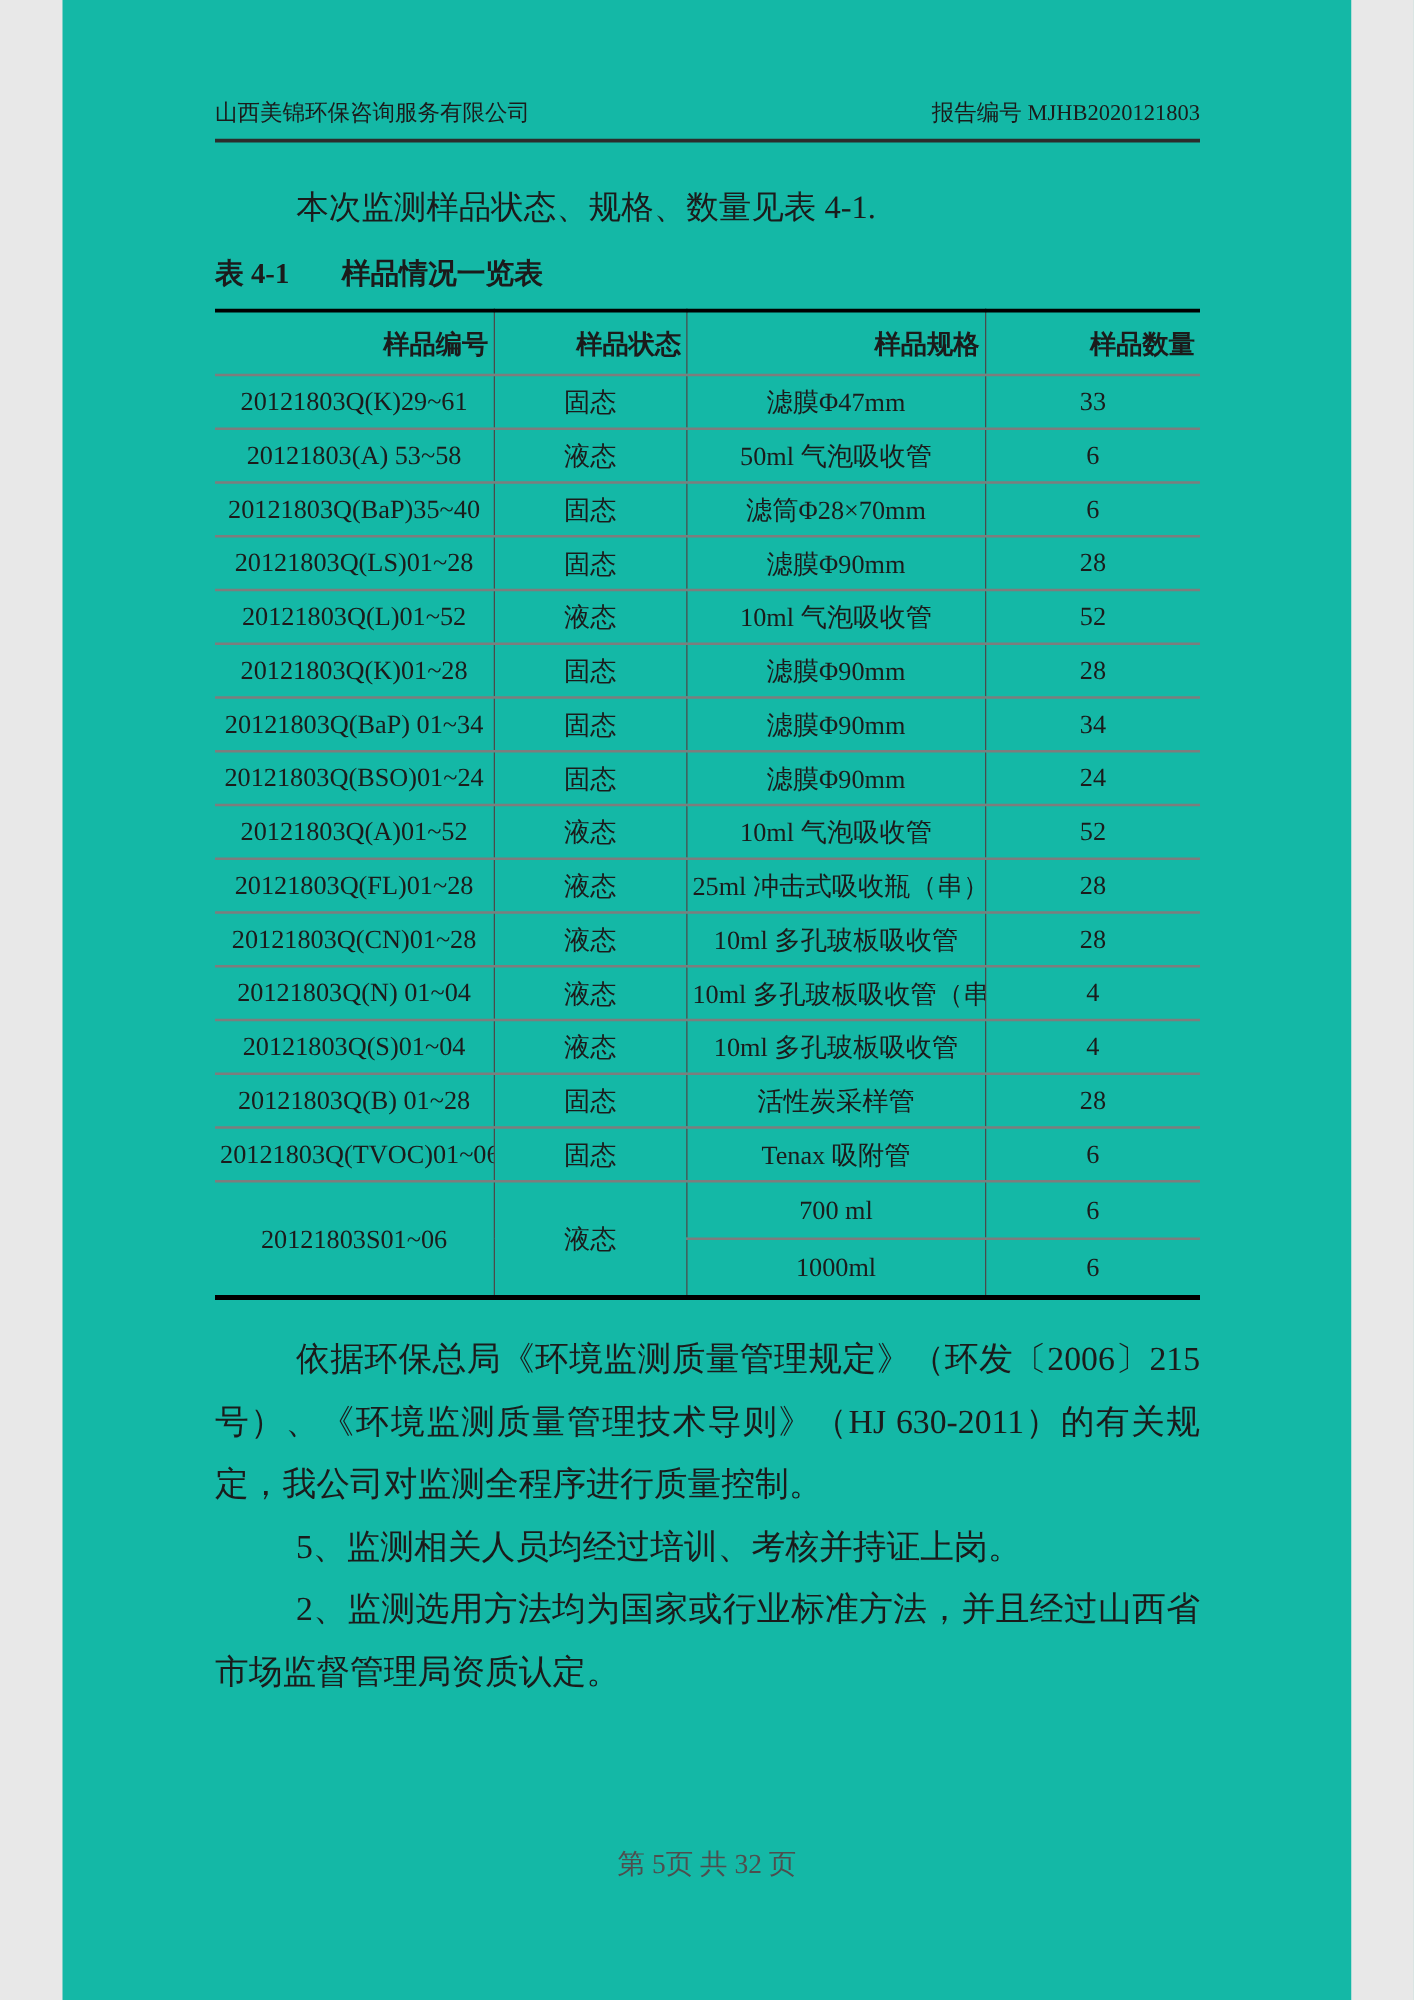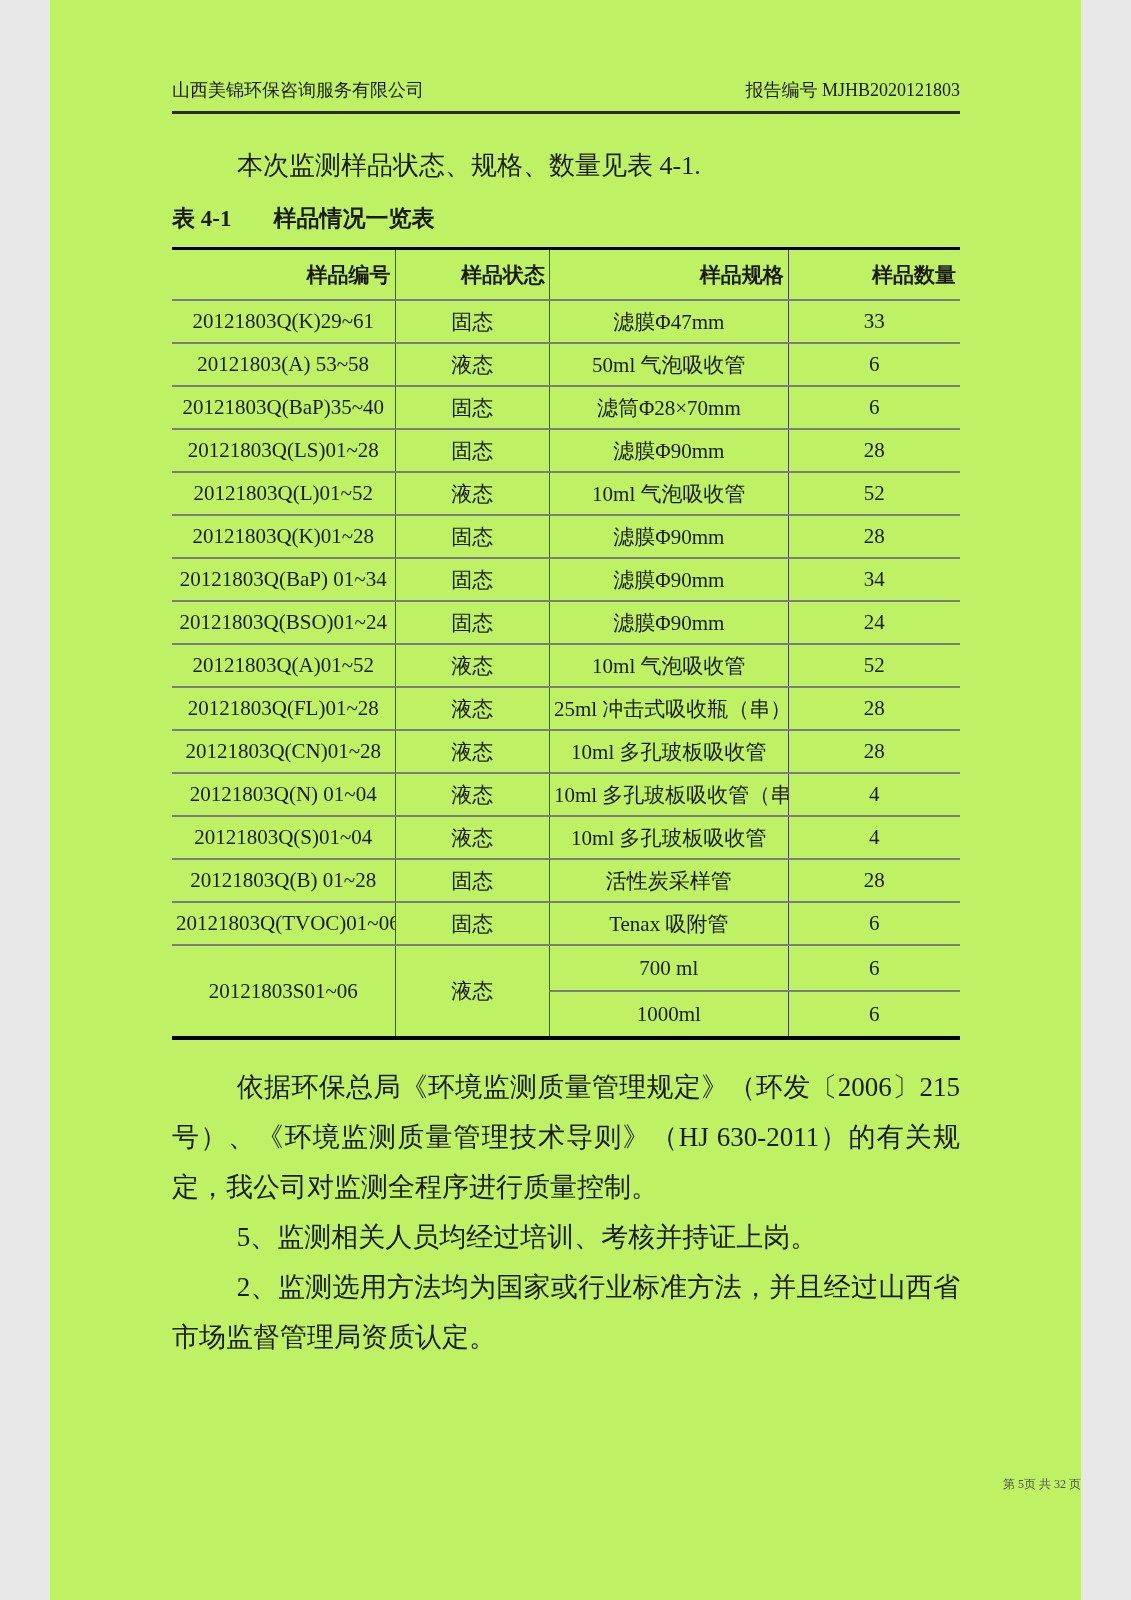--- a/index.html
+++ b/index.html
@@ -1,21 +1,21 @@
 <!DOCTYPE html>
 <html><head>
 <meta charset="utf-8">
 <style>
   html, body { margin: 0; padding: 0; background: #e8e8e8; }
   .page {
     position: relative;
     width: 1031px;
     height: 1600px;
     margin: 0 auto;
-    background: #bef264;
+    background: #14b8a6;
     color: #1b1b1b;
     font-family: "Liberation Serif", "DejaVu Serif", serif;
     overflow: hidden;
   }
   .content {
     padding: 0 121px 0 122px;
   }
   
   .doc-header {
     display: flex;
@@ -88,22 +88,22 @@
     margin: 0;
     text-align: justify;
     text-indent: 2.4em;
   }
   
   .doc-footer {
     position: absolute;
     top: 1476px;
     left: 0;
     width: 100%;
-    text-align: right;
-    font-size: 12px;
+    text-align: center;
+    font-size: 22px;
     color: #4e4e4e;
   }
 </style>
 </head>
 <body>
 
 <div class="page">
   <div class="content">
 
     <div class="doc-header">

